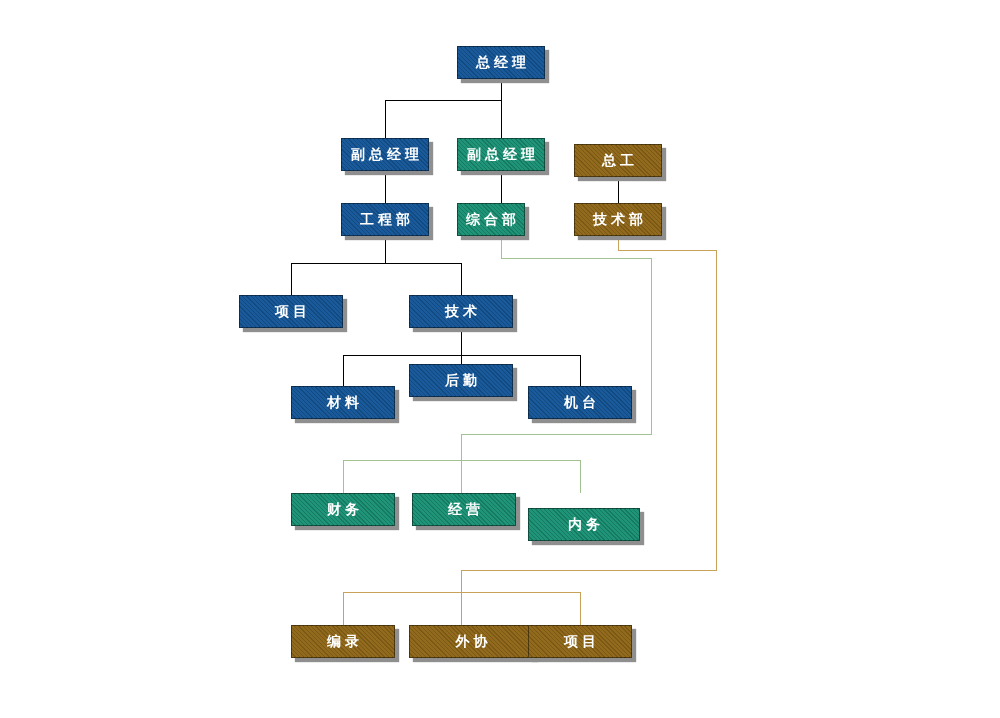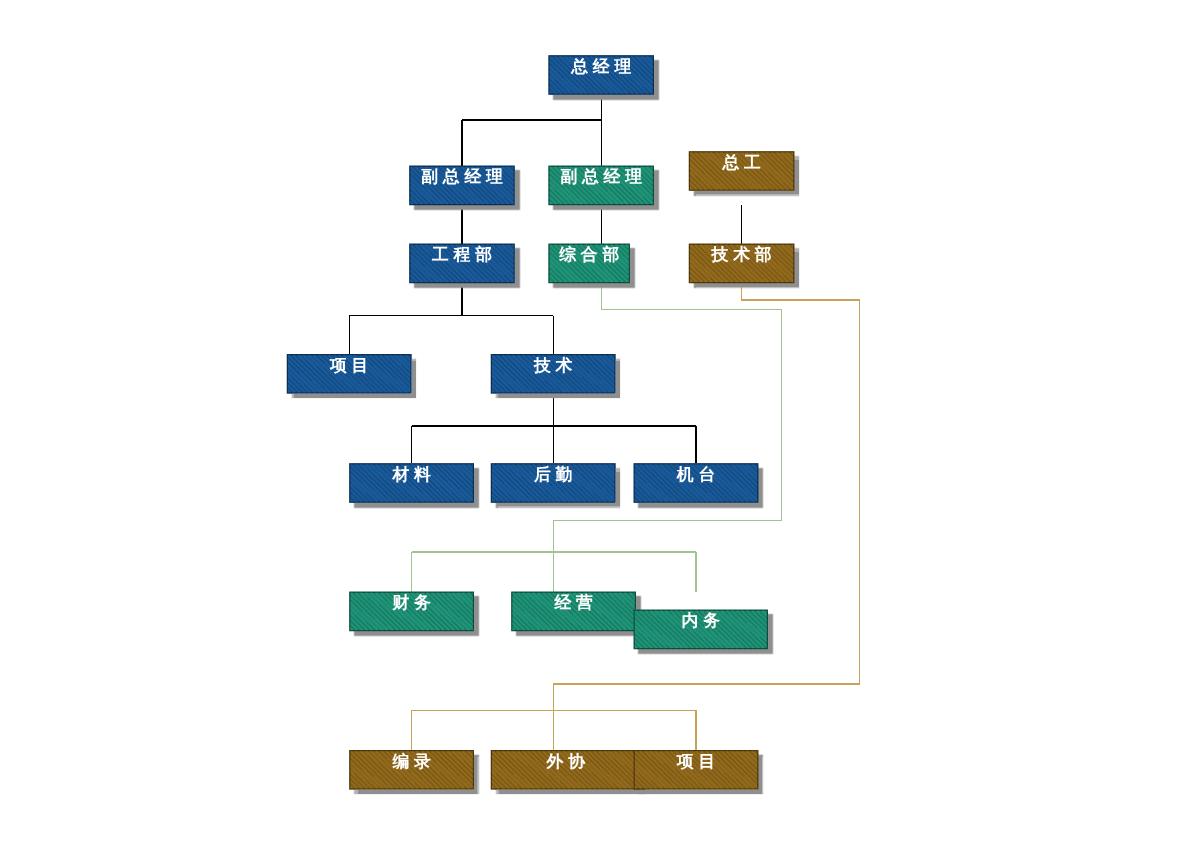--- a/index.html
+++ b/index.html
@@ -12,21 +12,21 @@
   }
   #connectors {
     position:absolute; left:0; top:0;
     width:1000px; height:718px;
     shape-rendering:crispEdges;
   }
   #connectors path { fill:none; stroke-width:1; }
   .node {
     position:absolute;
     height:33px;
-    display:flex; align-items:flex-start; justify-content:center;
+    display:flex; align-items:center; justify-content:center;
     color:#ffffff;
     font-weight:bold;
     font-size:14px;
     letter-spacing:4px;
     box-shadow:4px 4px 1px #8f8f8f;
     border:1px solid rgba(0,0,0,0.45);
     box-sizing:border-box;
   }
   .node span { margin-right:-4px; white-space:nowrap; }
   .node.blue {
@@ -53,21 +53,21 @@
   <div class="node blue" style="left:457px;top:46px;width:88px">
       <span>总经理</span>
     </div>
 
   <div class="node blue" style="left:341px;top:138px;width:88px">
       <span>副总经理</span>
     </div>
   <div class="node green" style="left:457px;top:138px;width:88px">
       <span>副总经理</span>
     </div>
-  <div class="node brown" style="left:574px;top:126px;width:88px">
+  <div class="node brown" style="left:574px;top:144px;width:88px">
       <span>总工</span>
     </div>
 
   <div class="node blue" style="left:341px;top:203px;width:88px">
       <span>工程部</span>
     </div>
   <div class="node green" style="left:457px;top:203px;width:68px">
       <span>综合部</span>
     </div>
   <div class="node brown" style="left:574px;top:203px;width:88px">
@@ -77,31 +77,31 @@
   <div class="node blue" style="left:239px;top:295px;width:104px">
       <span>项目</span>
     </div>
   <div class="node blue" style="left:409px;top:295px;width:104px">
       <span>技术</span>
     </div>
 
   <div class="node blue" style="left:291px;top:386px;width:104px">
       <span>材料</span>
     </div>
-  <div class="node blue" style="left:409px;top:386px;width:104px">
+  <div class="node blue" style="left:409px;top:364px;width:104px">
       <span>后勤</span>
     </div>
   <div class="node blue" style="left:528px;top:386px;width:104px">
       <span>机台</span>
     </div>
 
   <div class="node green" style="left:291px;top:493px;width:104px">
       <span>财务</span>
     </div>
-  <div class="node green" style="left:426px;top:493px;width:104px">
+  <div class="node green" style="left:412px;top:493px;width:104px">
       <span>经营</span>
     </div>
   <div class="node green" style="left:528px;top:508px;width:112px">
       <span>内务</span>
     </div>
 
   <div class="node brown" style="left:291px;top:625px;width:104px">
       <span>编录</span>
     </div>
   <div class="node brown" style="left:409px;top:625px;width:125px">

